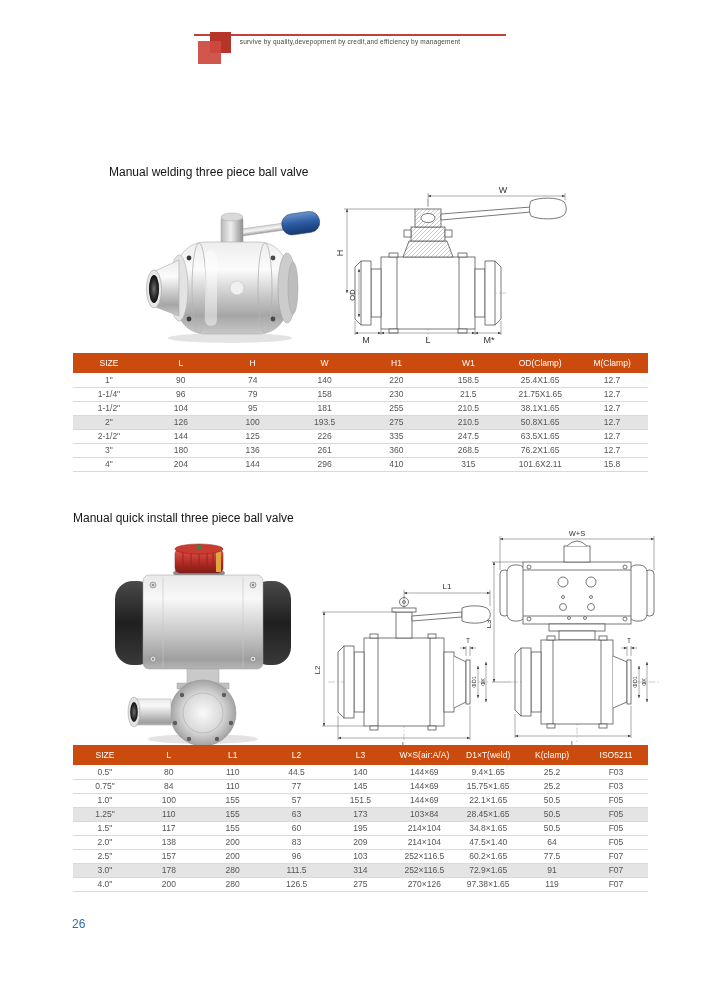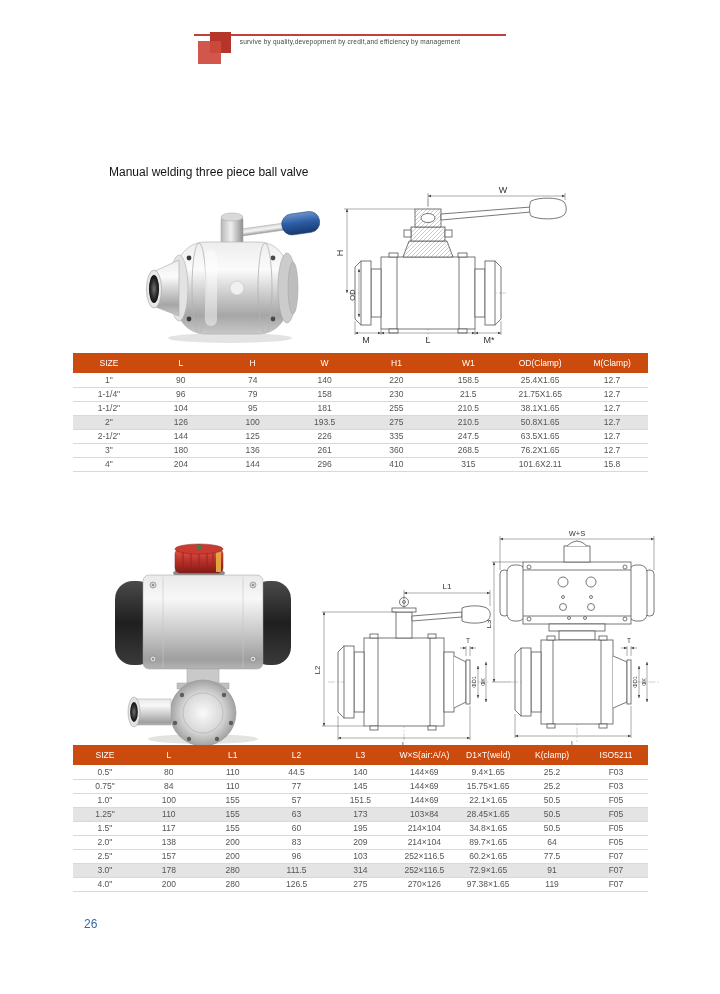--- a/index.html
+++ b/index.html
@@ -248,20 +248,21 @@
           <td>144</td>
           <td>296</td>
           <td>410</td>
           <td>315</td>
           <td>101.6X2.11</td>
           <td>15.8</td>
         </tr>
       </tbody>
     </table>
 
+  <div class="abs section-title" style="left:73px;top:511px;">Manual quick install three piece ball valve</div>
 
   <svg class="abs" style="left:103px;top:533px;" width="200" height="212" viewBox="0 0 200 212">
     <defs>
       <linearGradient id="p2v" x1="0" y1="0" x2="0" y2="1">
         <stop offset="0" stop-color="#e9e9e9"></stop>
           <stop offset=".25" stop-color="#f8f8f8"></stop>
           <stop offset=".6" stop-color="#cacaca"></stop>
           <stop offset=".9" stop-color="#9f9f9f"></stop>
           <stop offset="1" stop-color="#b5b5b5"></stop>
       </linearGradient>
@@ -537,21 +538,21 @@
           <td>50.5</td>
           <td>F05</td>
         </tr>
         <tr>
           <td>2.0"</td>
           <td>138</td>
           <td>200</td>
           <td>83</td>
           <td>209</td>
           <td>214×104</td>
-          <td>89.7×1.65</td>
+          <td>47.5×1.40</td>
           <td>64</td>
           <td>F05</td>
         </tr>
         <tr>
           <td>2.5"</td>
           <td>157</td>
           <td>200</td>
           <td>96</td>
           <td>103</td>
           <td>252×116.5</td>
@@ -577,15 +578,15 @@
           <td>126.5</td>
           <td>275</td>
           <td>270×126</td>
           <td>97.38×1.65</td>
           <td>119</td>
           <td>F07</td>
         </tr>
       </tbody>
     </table>
 
-  <div class="abs page-num" style="left:84px;top:917px;">26</div>
+  <div class="abs page-num" style="left:72px;top:917px;">26</div>
 
 </div>
 
 </body></html>

